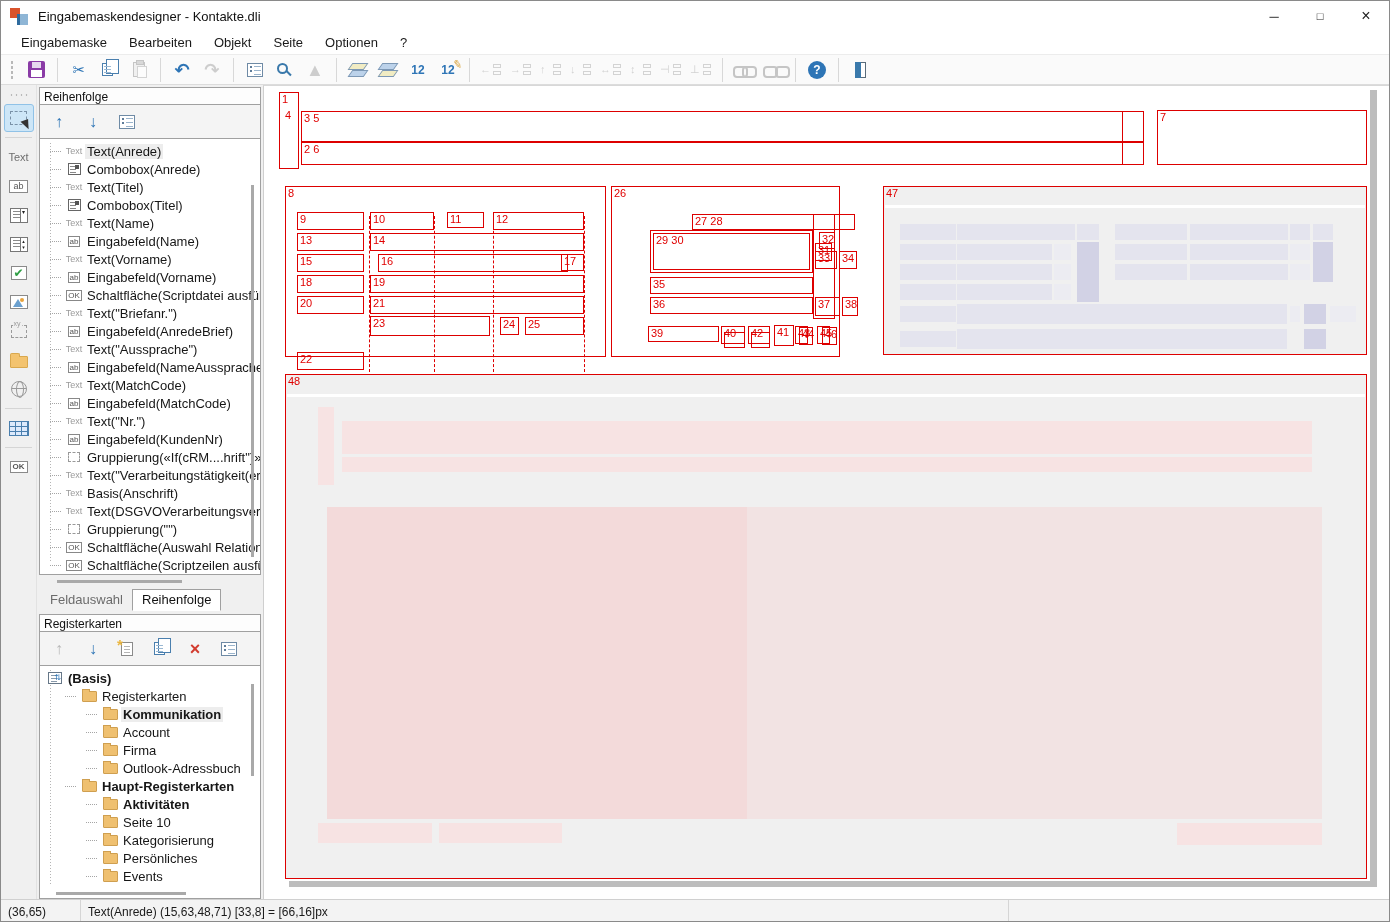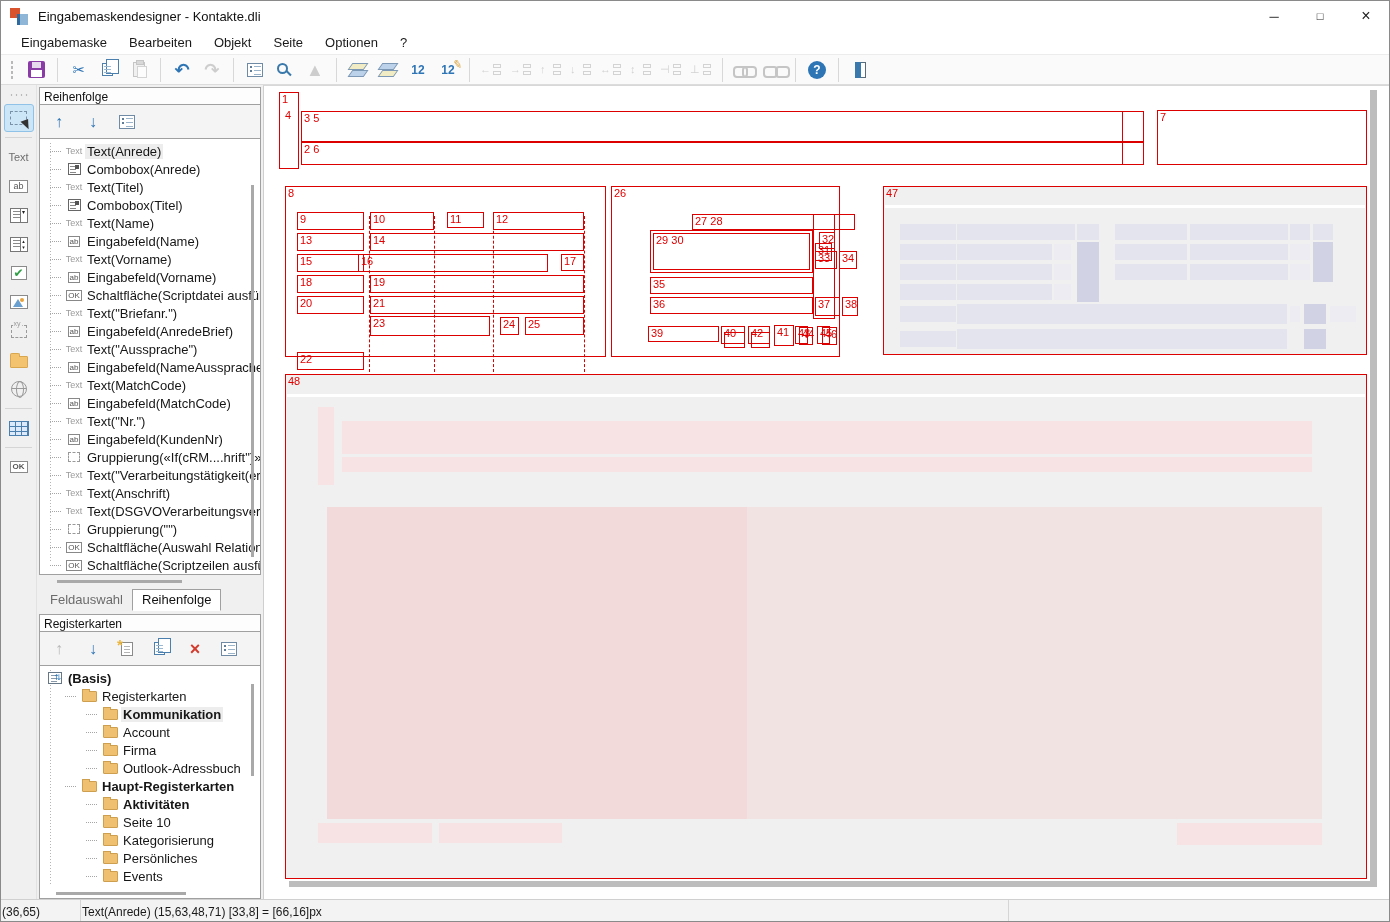--- a/index.html
+++ b/index.html
@@ -146,21 +146,21 @@
   .canvaswrap{flex:1;background:#fff;border-left:1px solid #cfcfcf;border-top:1px solid #d8d8d8;position:relative;overflow:hidden;}
   .canvas{position:absolute;left:0;top:0;width:1128px;height:814px;}
   .shade{position:absolute;}
   .design-box{position:absolute;border:1px solid #dd0000;}
   .design-box .lbl{position:absolute;left:2px;top:0;font-size:11px;line-height:13px;color:#e00000;white-space:nowrap;}
   .design-label{position:absolute;font-size:11px;color:#e00000;line-height:13px;}
   .dashline{position:absolute;width:0;border-left:1px dashed #dd0000;}
 
   
   .statusbar{height:24px;background:#f3f3f3;border-top:1px solid #d0d0d0;display:flex;align-items:center;font-size:12px;color:#1a1a1a;}
-  .sseg{height:100%;display:flex;align-items:center;padding:0 1px;border-right:1px solid #d5d5d5;}
+  .sseg{height:100%;display:flex;align-items:center;padding:0 7px;border-right:1px solid #d5d5d5;}
   .sseg.s1{width:80px;}
   .sseg.s2{width:928px;}
   .sseg.s3{flex:1;border-right:none;}
 </style>
 </head>
 <body>
 
 <div class="win">
 
   <div class="titlebar">
@@ -495,21 +495,21 @@
             <span class="licon">
               <span class="mi-text">Text</span>
             </span>
             <span class="lab">Text("Verarbeitungstätigkeit(er</span>
           </div>
           <div class="lrow">
             <span class="ldots"></span>
             <span class="licon">
               <span class="mi-text">Text</span>
             </span>
-            <span class="lab">Text(Anschrift)</span>
+            <span class="lab">Basis(Anschrift)</span>
           </div>
           <div class="lrow">
             <span class="ldots"></span>
             <span class="licon">
               <span class="mi-text">Text</span>
             </span>
             <span class="lab">Text(DSGVOVerarbeitungsverze</span>
           </div>
           <div class="lrow">
             <span class="ldots"></span>
@@ -737,21 +737,21 @@
           </div>
           <div class="design-box" style="left: 33px; top: 147px; width: 67px; height: 18px;">
             <span class="lbl">13</span>
           </div>
           <div class="design-box" style="left: 106px; top: 147px; width: 214px; height: 18px; padding-left: 41px;">
             <span class="lbl">14</span>
           </div>
           <div class="design-box" style="left: 33px; top: 168px; width: 67px; height: 18px;">
             <span class="lbl">15</span>
           </div>
-          <div class="design-box" style="left: 94px; top: 168px; width: 190px; height: 18px;">
+          <div class="design-box" style="left: 114px; top: 168px; width: 190px; height: 18px;">
             <span class="lbl">16</span>
           </div>
           <div class="design-box" style="left: 297px; top: 168px; width: 23px; height: 17px;">
             <span class="lbl">17</span>
           </div>
           <div class="design-box" style="left: 33px; top: 189px; width: 67px; height: 18px;">
             <span class="lbl">18</span>
           </div>
           <div class="design-box" style="left: 106px; top: 189px; width: 214px; height: 18px;">
             <span class="lbl">19</span>

